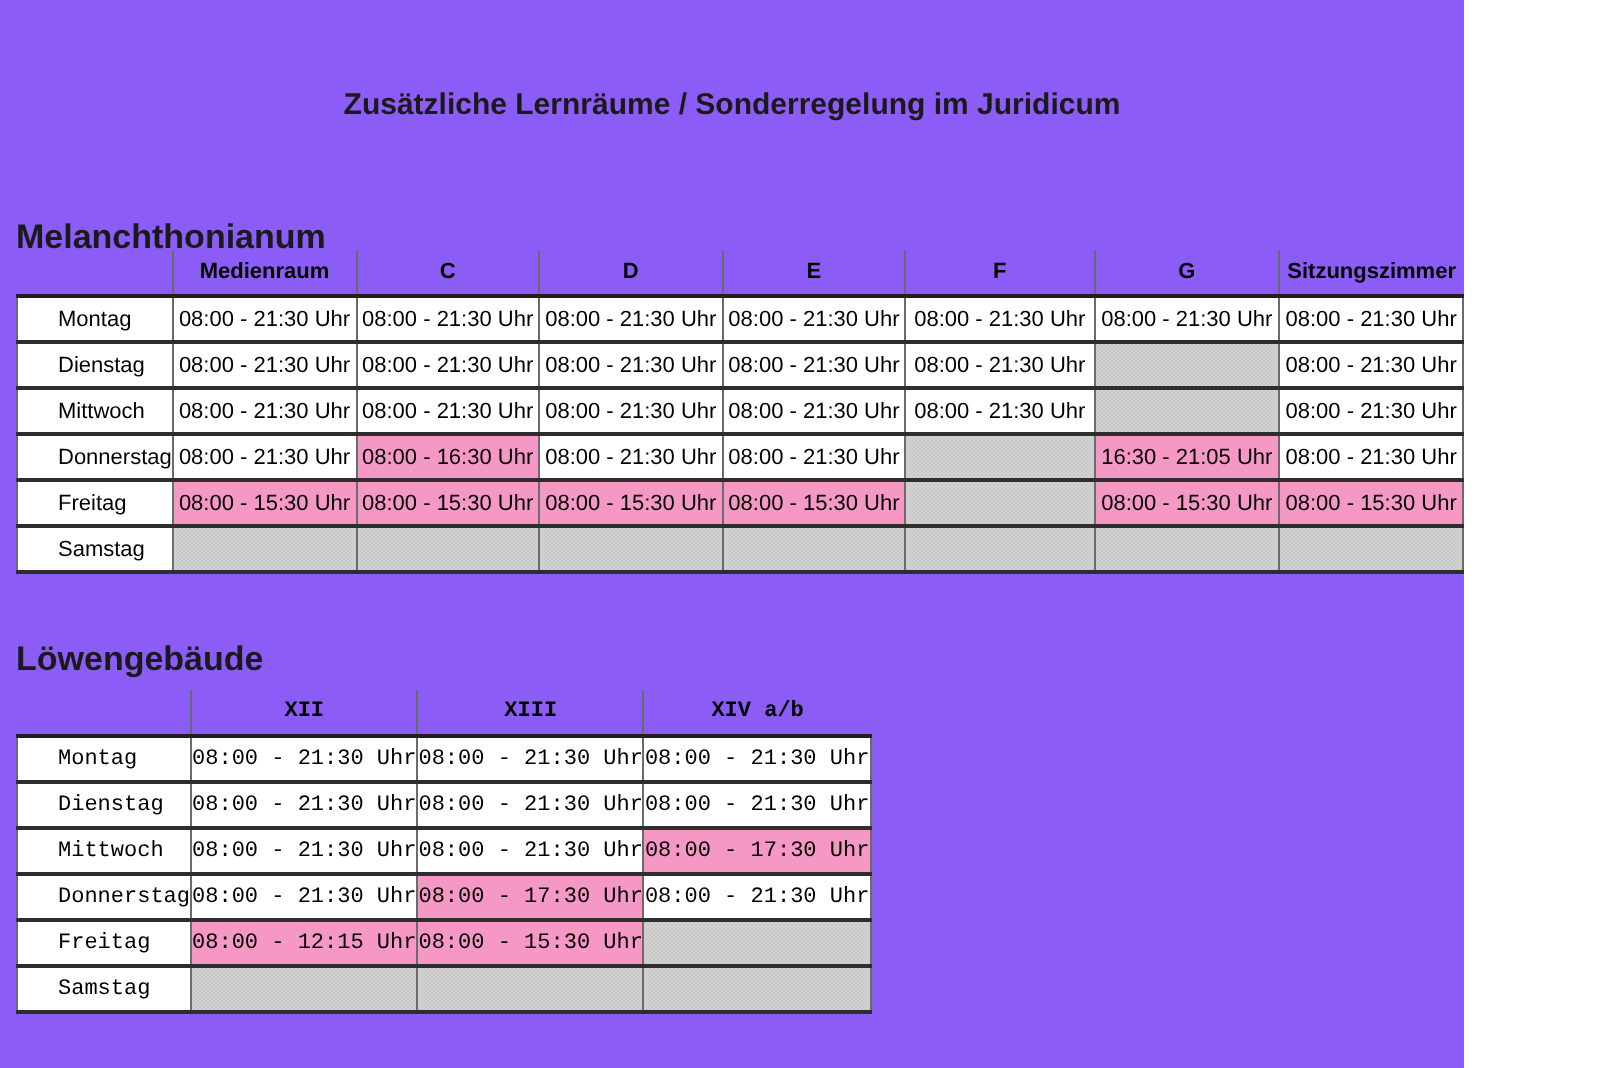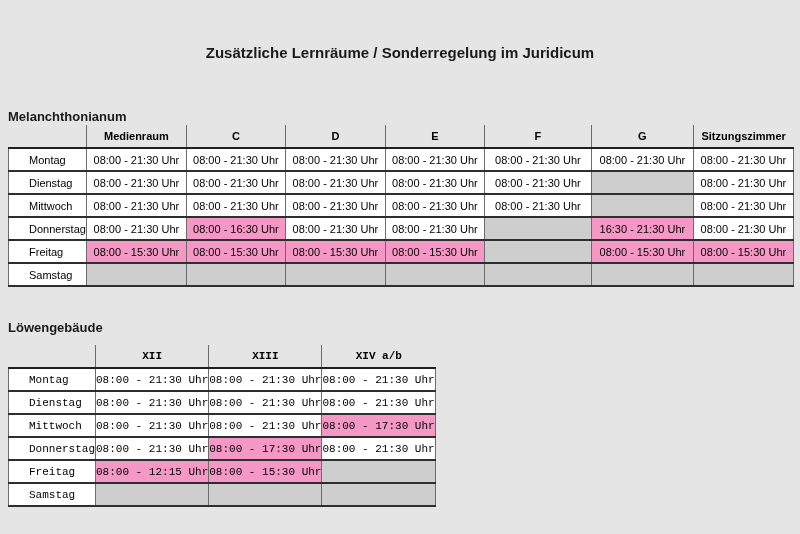--- a/index.html
+++ b/index.html
@@ -1,20 +1,20 @@
 <!DOCTYPE html>
 <html><head>
 <meta charset="utf-8">
 <style>
   html, body { margin: 0; padding: 0; background: #ffffff; }
   .page {
     position: relative;
-    width: 800px;
+    width: 732px;
     height: 534px;
-    background: #e5e5e5;
+    background: #8b5cf6;
     overflow: hidden;
     font-family: "Liberation Sans", "DejaVu Sans", sans-serif;
     color: #000;
     --pink: #F698C5;
     --gray: #C8C8C8;
   }
   .title {
     position: absolute;
     top: 42px;
     left: 0;
@@ -22,21 +22,21 @@
     text-align: center;
     font-weight: bold;
     font-size: 15px;
     line-height: 21px;
     color: #1a1a1a;
   }
   .section-label {
     position: absolute;
     left: 8px;
     font-weight: bold;
-    font-size: 13px;
+    font-size: 17px;
     color: #1a1a1a;
     white-space: nowrap;
   }
   table.schedule {
     position: absolute;
     left: 8px;
     border-collapse: collapse;
     table-layout: fixed;
   }
   table.schedule th, table.schedule td {
@@ -142,21 +142,21 @@
             <td class="closed"></td>
             <td class="">08:00 - 21:30 Uhr</td>
           </tr>
           <tr>
             <td class="day">Donnerstag</td>
             <td class="">08:00 - 21:30 Uhr</td>
             <td class="special">08:00 - 16:30 Uhr</td>
             <td class="">08:00 - 21:30 Uhr</td>
             <td class="">08:00 - 21:30 Uhr</td>
             <td class="closed"></td>
-            <td class="special">16:30 - 21:30 Uhr</td>
+            <td class="special">16:30 - 21:05 Uhr</td>
             <td class="">08:00 - 21:30 Uhr</td>
           </tr>
           <tr>
             <td class="day">Freitag</td>
             <td class="special">08:00 - 15:30 Uhr</td>
             <td class="special">08:00 - 15:30 Uhr</td>
             <td class="special">08:00 - 15:30 Uhr</td>
             <td class="special">08:00 - 15:30 Uhr</td>
             <td class="closed"></td>
             <td class="special">08:00 - 15:30 Uhr</td>

